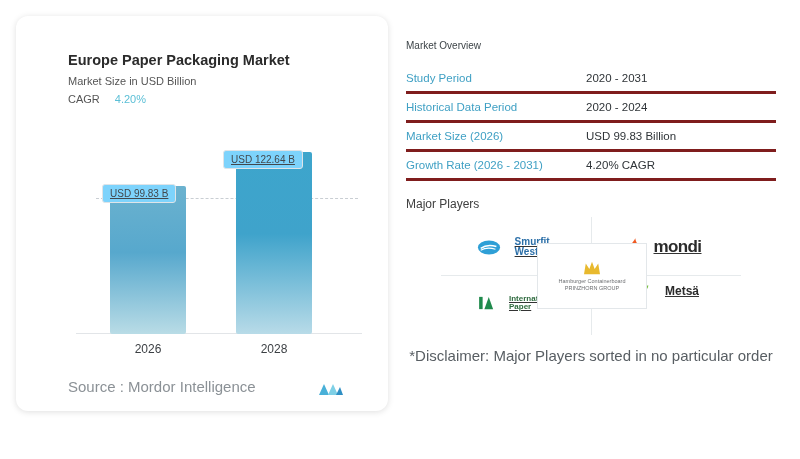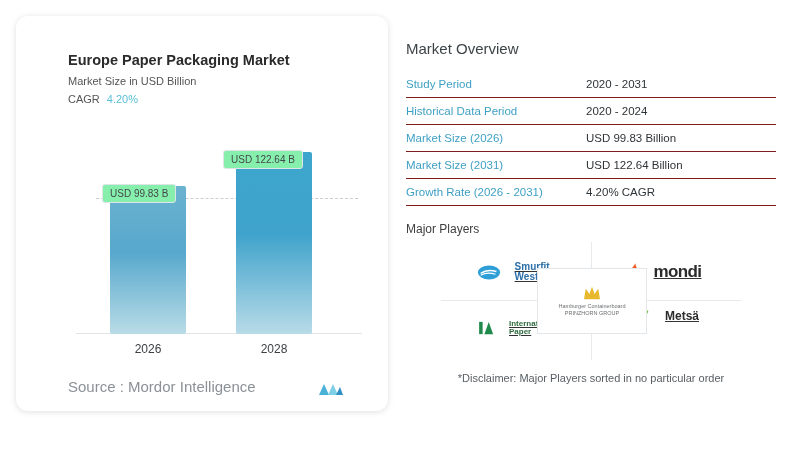--- a/index.html
+++ b/index.html
@@ -48,21 +48,21 @@
     color: #555555;
     margin: 7px 0 0 28px;
   }
   .cagr-line {
     margin: 6px 0 0 28px;
     font-size: 11px;
     color: #555555;
   }
   .cagr-value {
     color: #5bbfd6;
-    margin-left: 7px;
+    margin-left: 15px;
   }
 
   .plot {
     position: absolute;
     left: 24px;
     top: 118px;
     width: 324px;
     height: 222px;
   }
   .dashline {
@@ -91,27 +91,28 @@
   }
   .axis-line {
     position: absolute;
     left: 36px;
     bottom: 22px;
     width: 286px;
     border-top: 1px solid #e2e5e8;
   }
   .bar-label {
     position: absolute;
-    background: #86efac;
+    background: #7dd3fc;
     border: 1px solid #dfe4e8;
     border-radius: 3px;
     font-size: 10px;
     color: #43484d;
     padding: 3px 7px;
     white-space: nowrap;
+    text-decoration: underline;
   }
   .label-2026 { left: 62px; top: 50px; }
   .label-2031 { left: 183px; top: 17px; }
   .tick {
     position: absolute;
     bottom: 0px;
     width: 96px;
     text-align: center;
     font-size: 12px;
     color: #3b3f43;
@@ -135,31 +136,31 @@
   }
 
   
   .overview {
     flex: 1 1 auto;
     padding-top: 28px;
     padding-right: 8px;
     min-width: 0;
   }
   .overview-title {
-    font-size: 15px;
+    font-size: 10px;
     color: #3d4448;
     margin: 0 0 14px 0;
   }
   table.facts {
     width: 100%;
     border-collapse: collapse;
     table-layout: fixed;
   }
   table.facts tr {
-    border-bottom: 1px solid #7f1d1d;
+    border-bottom: 3px solid #7f1d1d;
   }
   table.facts td {
     padding: 7px 0 7px 0;
     font-size: 11.5px;
     vertical-align: middle;
   }
   td.fact-label {
     color: #3fa0c4;
     width: 180px;
   }
@@ -223,21 +224,21 @@
   }
   .center-caption {
     font-size: 5.5px;
     color: #6d6f72;
     text-align: center;
     line-height: 1.2;
   }
   .disclaimer {
     margin-top: 12px;
     text-align: center;
-    font-size: 11px;
+    font-size: 15px;
     color: #585e63;
   }
 </style>
 </head>
 <body>
 
 <div class="page">
 
   <div class="chart-card">
 
@@ -283,24 +284,20 @@
         </tr>
         <tr>
           <td class="fact-label">Historical Data Period</td>
           <td class="fact-value">2020 - 2024</td>
         </tr>
         <tr>
           <td class="fact-label">Market Size (2026)</td>
           <td class="fact-value">USD 99.83 Billion</td>
         </tr>
         <tr>
-          <td class="fact-label">Market Size (2031)</td>
-          <td class="fact-value">USD 122.64 Billion</td>
-        </tr>
-        <tr>
           <td class="fact-label">Growth Rate (2026 - 2031)</td>
           <td class="fact-value">4.20% CAGR</td>
         </tr>
       </tbody>
     </table>
 
     <div class="players-title">Major Players</div>
 
     <div class="logos">
       <div class="vline" style="left:150px;"></div>

